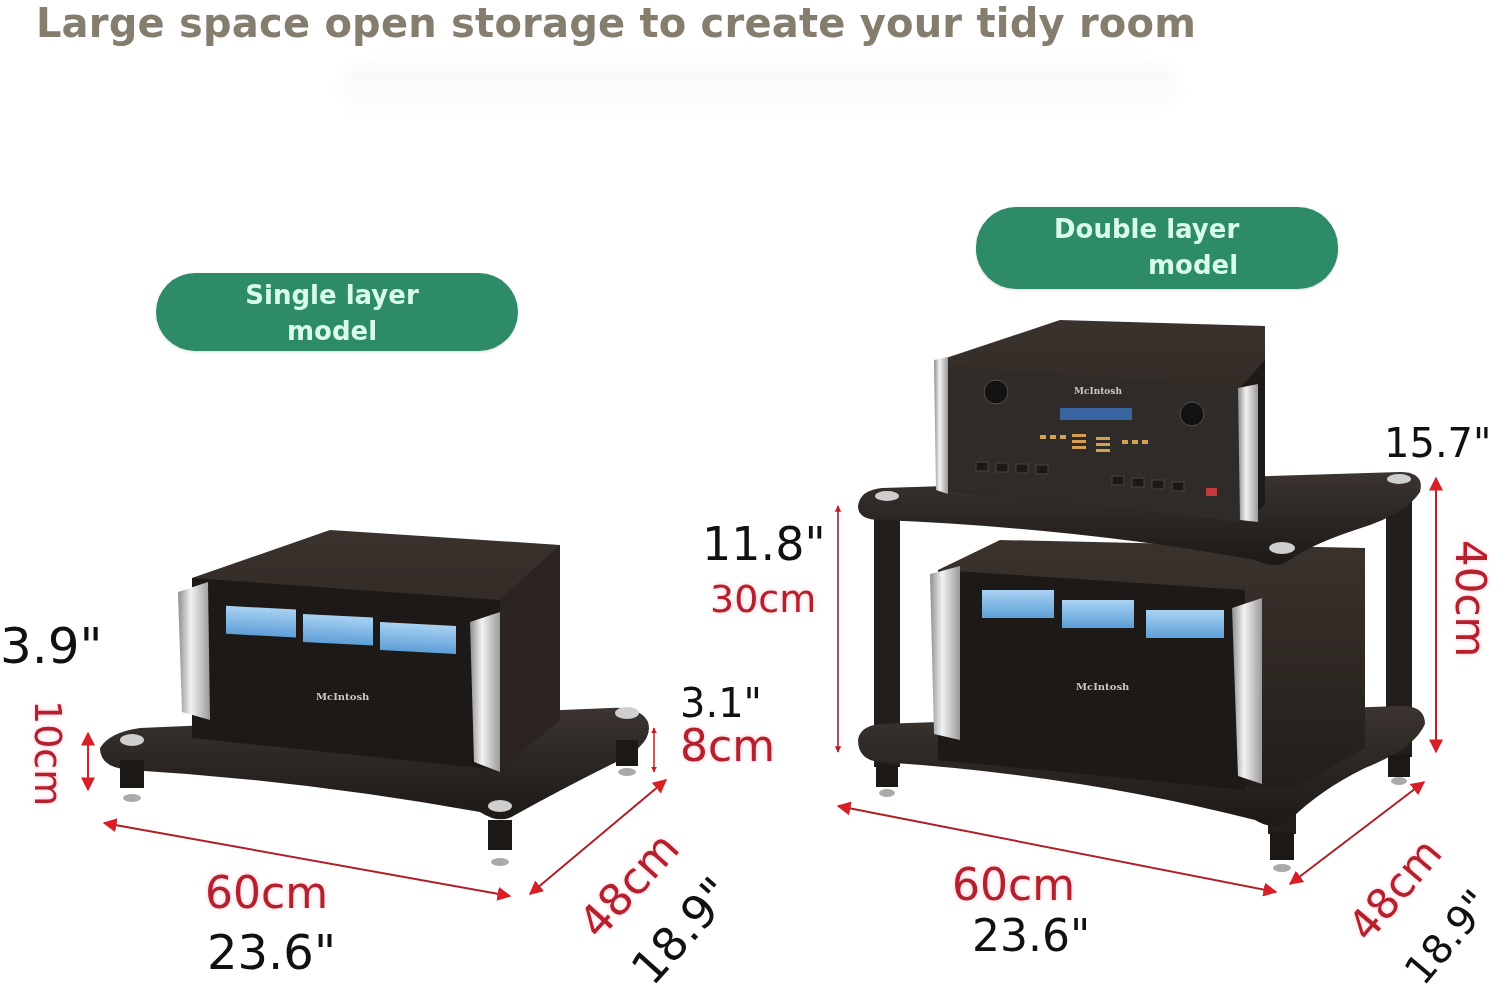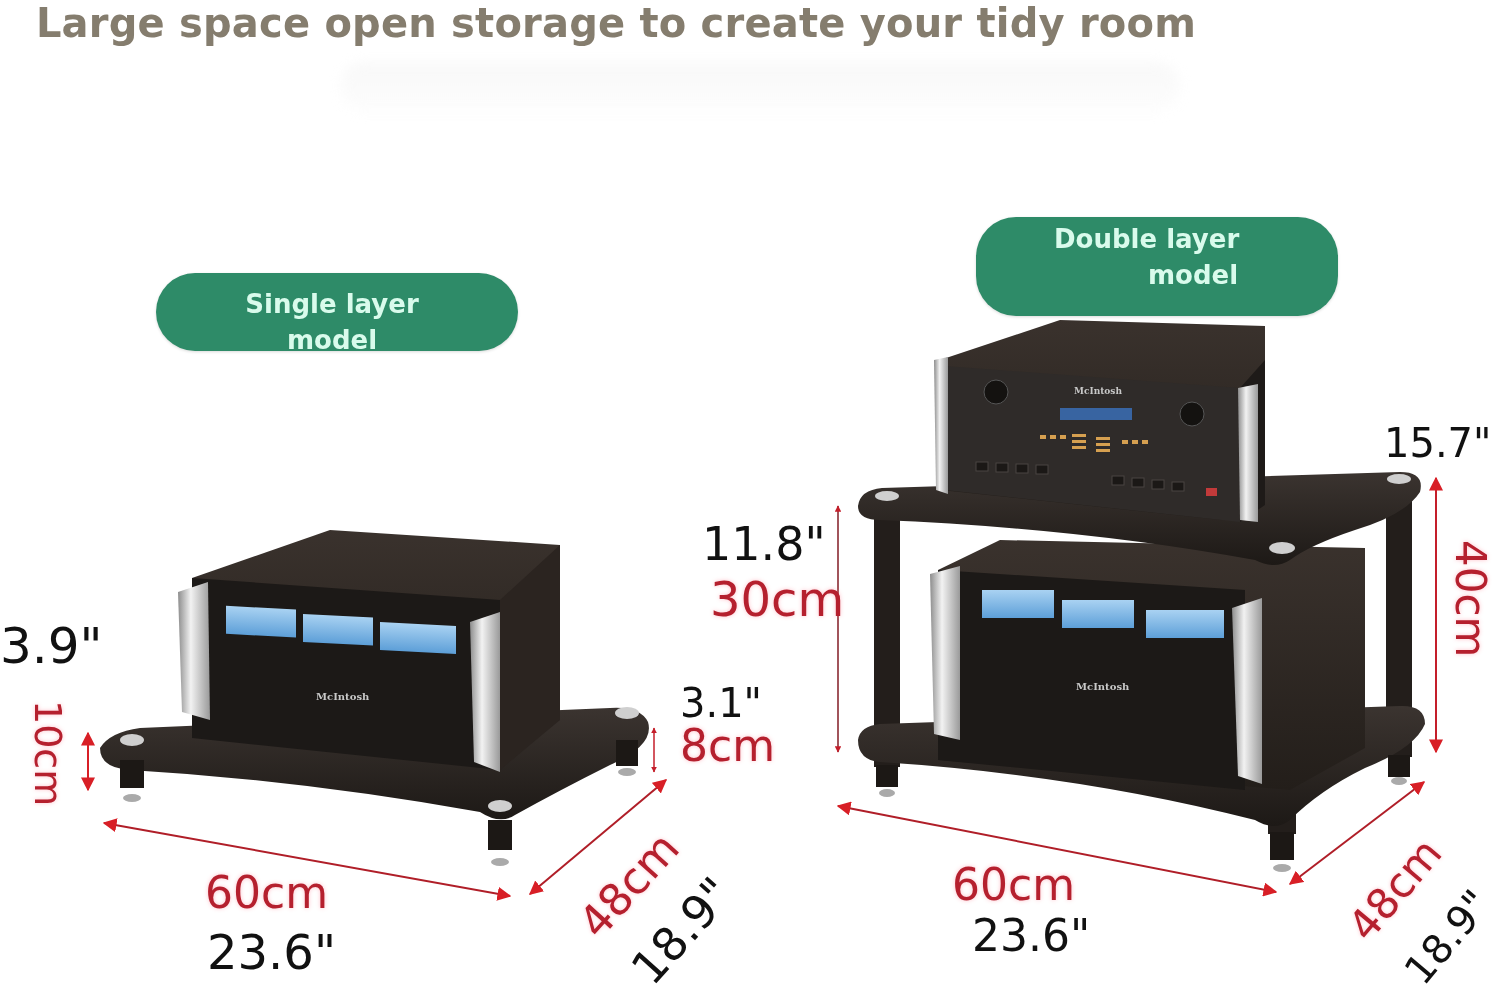--- a/index.html
+++ b/index.html
@@ -12,26 +12,26 @@
   .dim-in { color:#111; font-family:"DejaVu Sans", sans-serif; font-weight:normal; white-space:nowrap; }
   .dim-cm { color:#b5202e; font-family:"DejaVu Sans", sans-serif; white-space:nowrap; text-shadow:0 0 4px rgba(255,120,140,0.45); }
   svg { position:absolute; left:0; top:0; }
 </style>
 </head>
 <body>
 
 <div class="abs headline">Large space open storage to create your tidy room</div>
 <div class="abs ghost"></div>
 
-<div class="abs pill" style="left:156px; top:273px; width:362px; height:78px; text-align:center; padding-top:13px; box-sizing:border-box;">
+<div class="abs pill" style="left:156px; top:273px; width:362px; height:78px; text-align:center; padding-top:4px; box-sizing:border-box;">
   <span style="margin-left:-10px;">Single layer</span>
   <span style="margin-left:-10px;">model</span>
 </div>
 
-<div class="abs pill" style="left:976px; top:217px; width:362px; height:99px; padding-top:4px; box-sizing:border-box;">
+<div class="abs pill" style="left:976px; top:207px; width:362px; height:82px; padding-top:4px; box-sizing:border-box;">
   <span style="padding-left:78px;">Double layer</span>
   <span style="padding-left:172px;">model</span>
 </div>
 
 <svg width="1500" height="986">
   <defs>
     <linearGradient id="boxTop" x1="0" y1="0" x2="0" y2="1">
       <stop offset="0" stop-color="#3a322d"></stop>
         <stop offset="1" stop-color="#231e1a"></stop>
     </linearGradient>
@@ -166,17 +166,17 @@
 <div class="abs dim-in" style="left:680px; top:680px; font-size:40px; line-height:46px;">3.1"</div>
 <div class="abs dim-cm" style="left:680px; top:726px; font-size:44px; line-height:40px;">8cm</div>
 <div class="abs dim-cm" style="left:205px; top:868px; font-size:44px; line-height:50px;">60cm</div>
 <div class="abs dim-in" style="left:207px; top:924px; font-size:48px; line-height:56px;">23.6"</div>
 <div class="abs dim-cm" style="left:570px; top:915px; font-size:44px; line-height:48px; transform-origin:0 0; transform:rotate(-48deg);">48cm</div>
 <div class="abs dim-in" style="left:622px; top:960px; font-size:46px; line-height:50px; transform-origin:0 0; transform:rotate(-48deg);">18.9"</div>
 
 <div class="abs dim-in" style="left:1384px; top:420px; font-size:40px; line-height:46px;">15.7"</div>
 <div class="abs dim-cm" style="left:1492px; top:540px; font-size:42px; line-height:44px; transform-origin:0 0; transform:rotate(90deg);">40cm</div>
 <div class="abs dim-in" style="left:702px; top:518px; font-size:46px; line-height:52px;">11.8"</div>
-<div class="abs dim-cm" style="left:710px; top:578px; font-size:48px; line-height:42px;">30cm</div>
+<div class="abs dim-cm" style="left:710px; top:578px; font-size:38px; line-height:42px;">30cm</div>
 <div class="abs dim-cm" style="left:952px; top:860px; font-size:44px; line-height:50px;">60cm</div>
 <div class="abs dim-in" style="left:972px; top:910px; font-size:44px; line-height:52px;">23.6"</div>
 <div class="abs dim-cm" style="left:1340px; top:920px; font-size:42px; line-height:46px; transform-origin:0 0; transform:rotate(-50deg);">48cm</div>
 <div class="abs dim-in" style="left:1396px; top:964px; font-size:40px; line-height:44px; transform-origin:0 0; transform:rotate(-50deg);">18.9"</div>
 
 </body></html>

